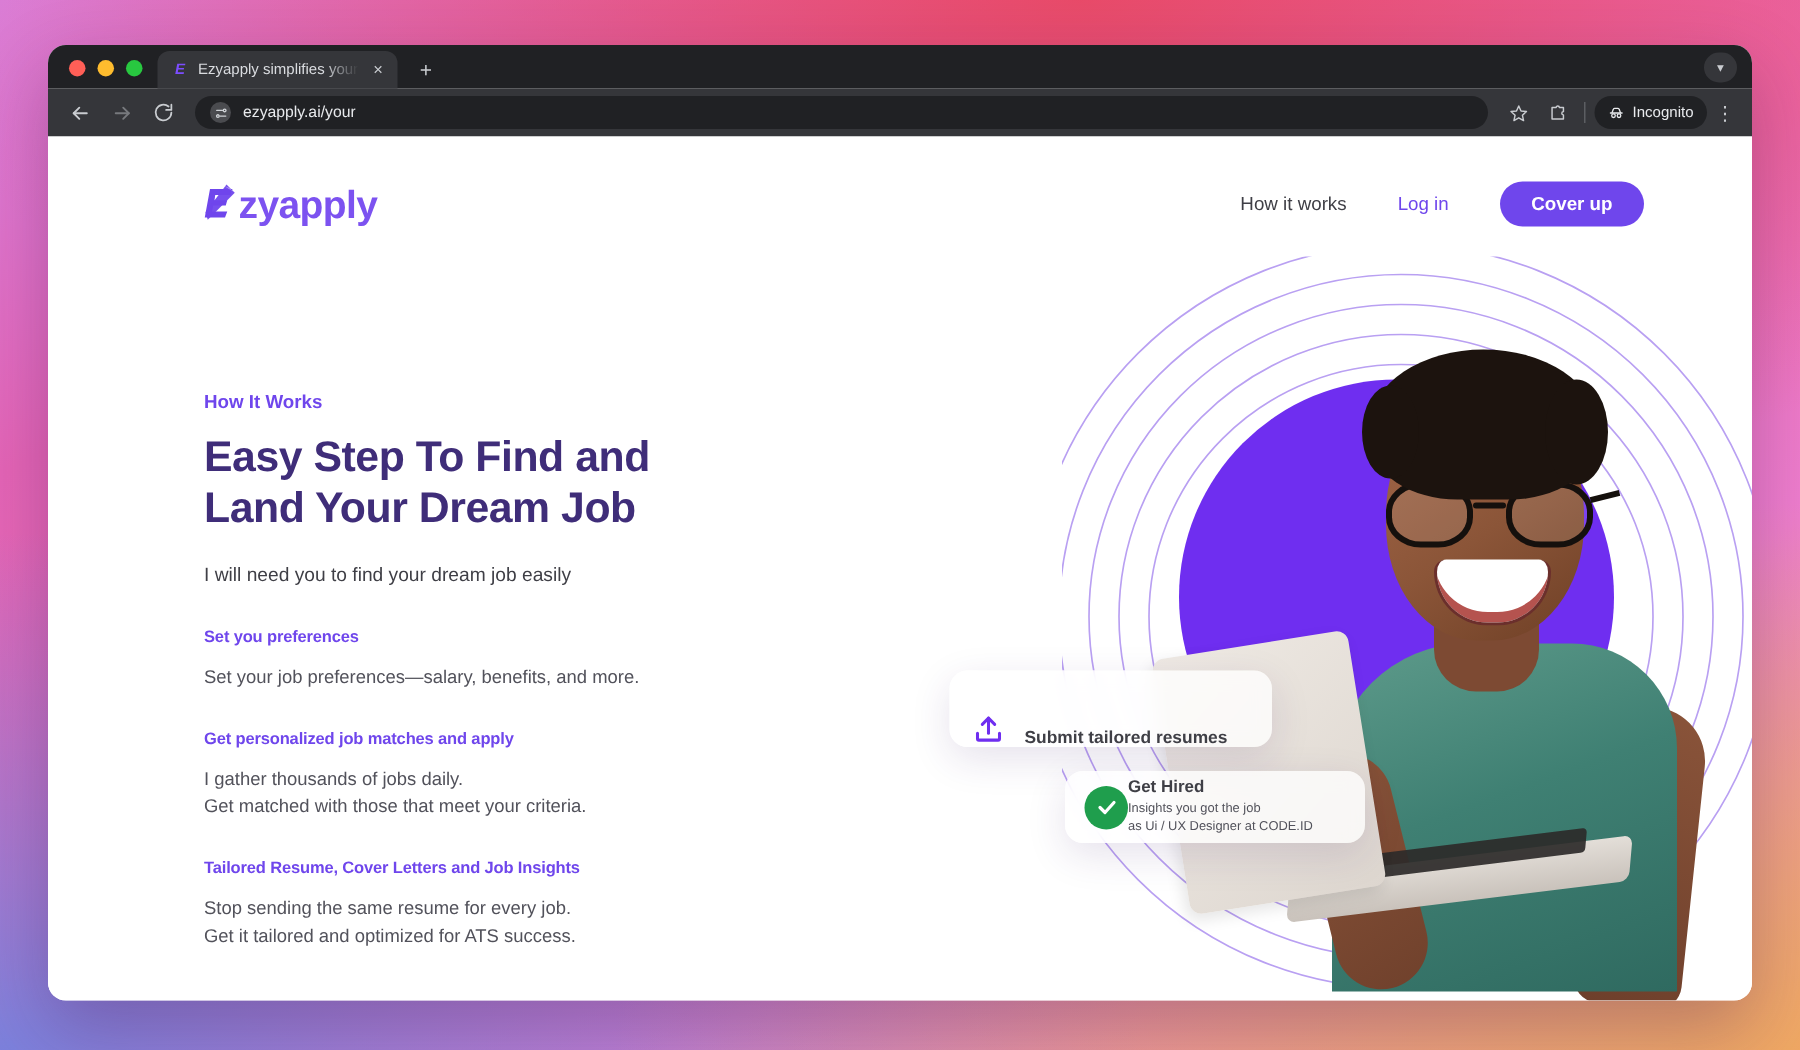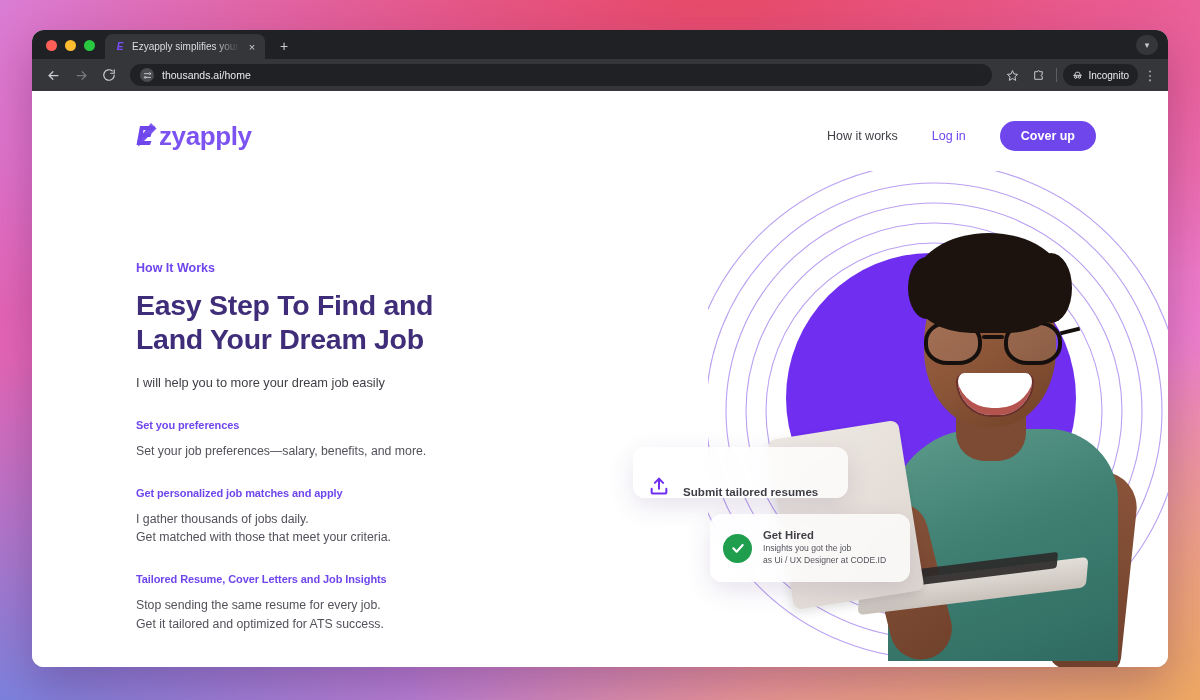--- a/index.html
+++ b/index.html
@@ -196,22 +196,22 @@
     backdrop-filter:blur(6px);
     box-shadow:0 8px 26px rgba(60,30,110,0.13);
   }
   .card-submit {
     left:-75px; top:276px; width:215px; height:51px;
     display:flex; align-items:flex-end; gap:13px; padding:0 15px;
   }
   .upload-icon { width:22px; height:22px; flex:0 0 22px; }
   .card-submit-label { font-size:11.6px; font-weight:700; color:#3f3f46; white-space:nowrap;}
   .card-hired {
-    left:2px; top:343px; width:200px; height:68px;
-    display:flex; align-items:center; gap:11px; padding:0 13px;
+    left:2px; top:343px; width:200px; height:48px;
+    display:flex; align-items:center; padding:0 13px;
   }
   .check {
     width:29px; height:29px; border-radius:50%; background:#1f9e4d; flex:0 0 29px;
     display:flex; align-items:center; justify-content:center;
   }
   .hired-title { font-size:11.3px; font-weight:700; color:#3f3f46; margin-bottom:2px;}
   .hired-line { font-size:8.6px; color:#52525b; line-height:1.36; white-space:nowrap;}
 </style>
 </head>
 <body>
@@ -259,21 +259,21 @@
 
     <div class="omnibox">
       <span class="omni-icon">
         <svg width="9" height="9" viewBox="0 0 24 24" fill="none" stroke="#cfd2d6" stroke-width="2.4" stroke-linecap="round">
           <line x1="4" y1="7" x2="14" y2="7"></line>
             <circle cx="18" cy="7" r="2.4"></circle>
           <line x1="10" y1="17" x2="20" y2="17"></line>
             <circle cx="6" cy="17" r="2.4"></circle>
           </svg>
       </span>
-      <span class="omni-url" title="ezyapply.ai/home">thousands.ai/home</span>
+      <span class="omni-url" title="ezyapply.ai/home">ezyapply.ai/your</span>
     </div>
 
     <div class="tb-right">
       <div class="tb-icon">
         <svg width="13" height="13" viewBox="0 0 24 24" fill="none" stroke="currentColor" stroke-width="1.8" stroke-linejoin="round">
             <polygon points="12 3 14.8 9.2 21.5 9.9 16.5 14.4 17.9 21 12 17.6 6.1 21 7.5 14.4 2.5 9.9 9.2 9.2"></polygon>
           </svg>
       </div>
       <div class="tb-icon">
         <svg width="13" height="13" viewBox="0 0 24 24" fill="none" stroke="currentColor" stroke-width="1.8" stroke-linejoin="round">
@@ -314,21 +314,21 @@
         <button class="signup-btn">Cover up</button>
       </nav>
     </div>
 
     <div class="hero">
       <div class="eyebrow">How It Works</div>
       <h1 class="hero-title">
         <span>Easy Step To Find and</span><br>
         <span>Land Your Dream Job</span>
       </h1>
-      <p class="hero-sub">I will help you to more your dream job easily</p>
+      <p class="hero-sub">I will need you to find your dream job easily</p>
 
       <div class="feature">
         <div class="feature-title">Set you preferences</div>
         <div class="feature-line">Set your job preferences—salary, benefits, and more.</div>
       </div>
 
       <div class="feature">
         <div class="feature-title">Get personalized job matches and apply</div>
         <div class="feature-line">I gather thousands of jobs daily.</div>
         <div class="feature-line">Get matched with those that meet your criteria.</div>

